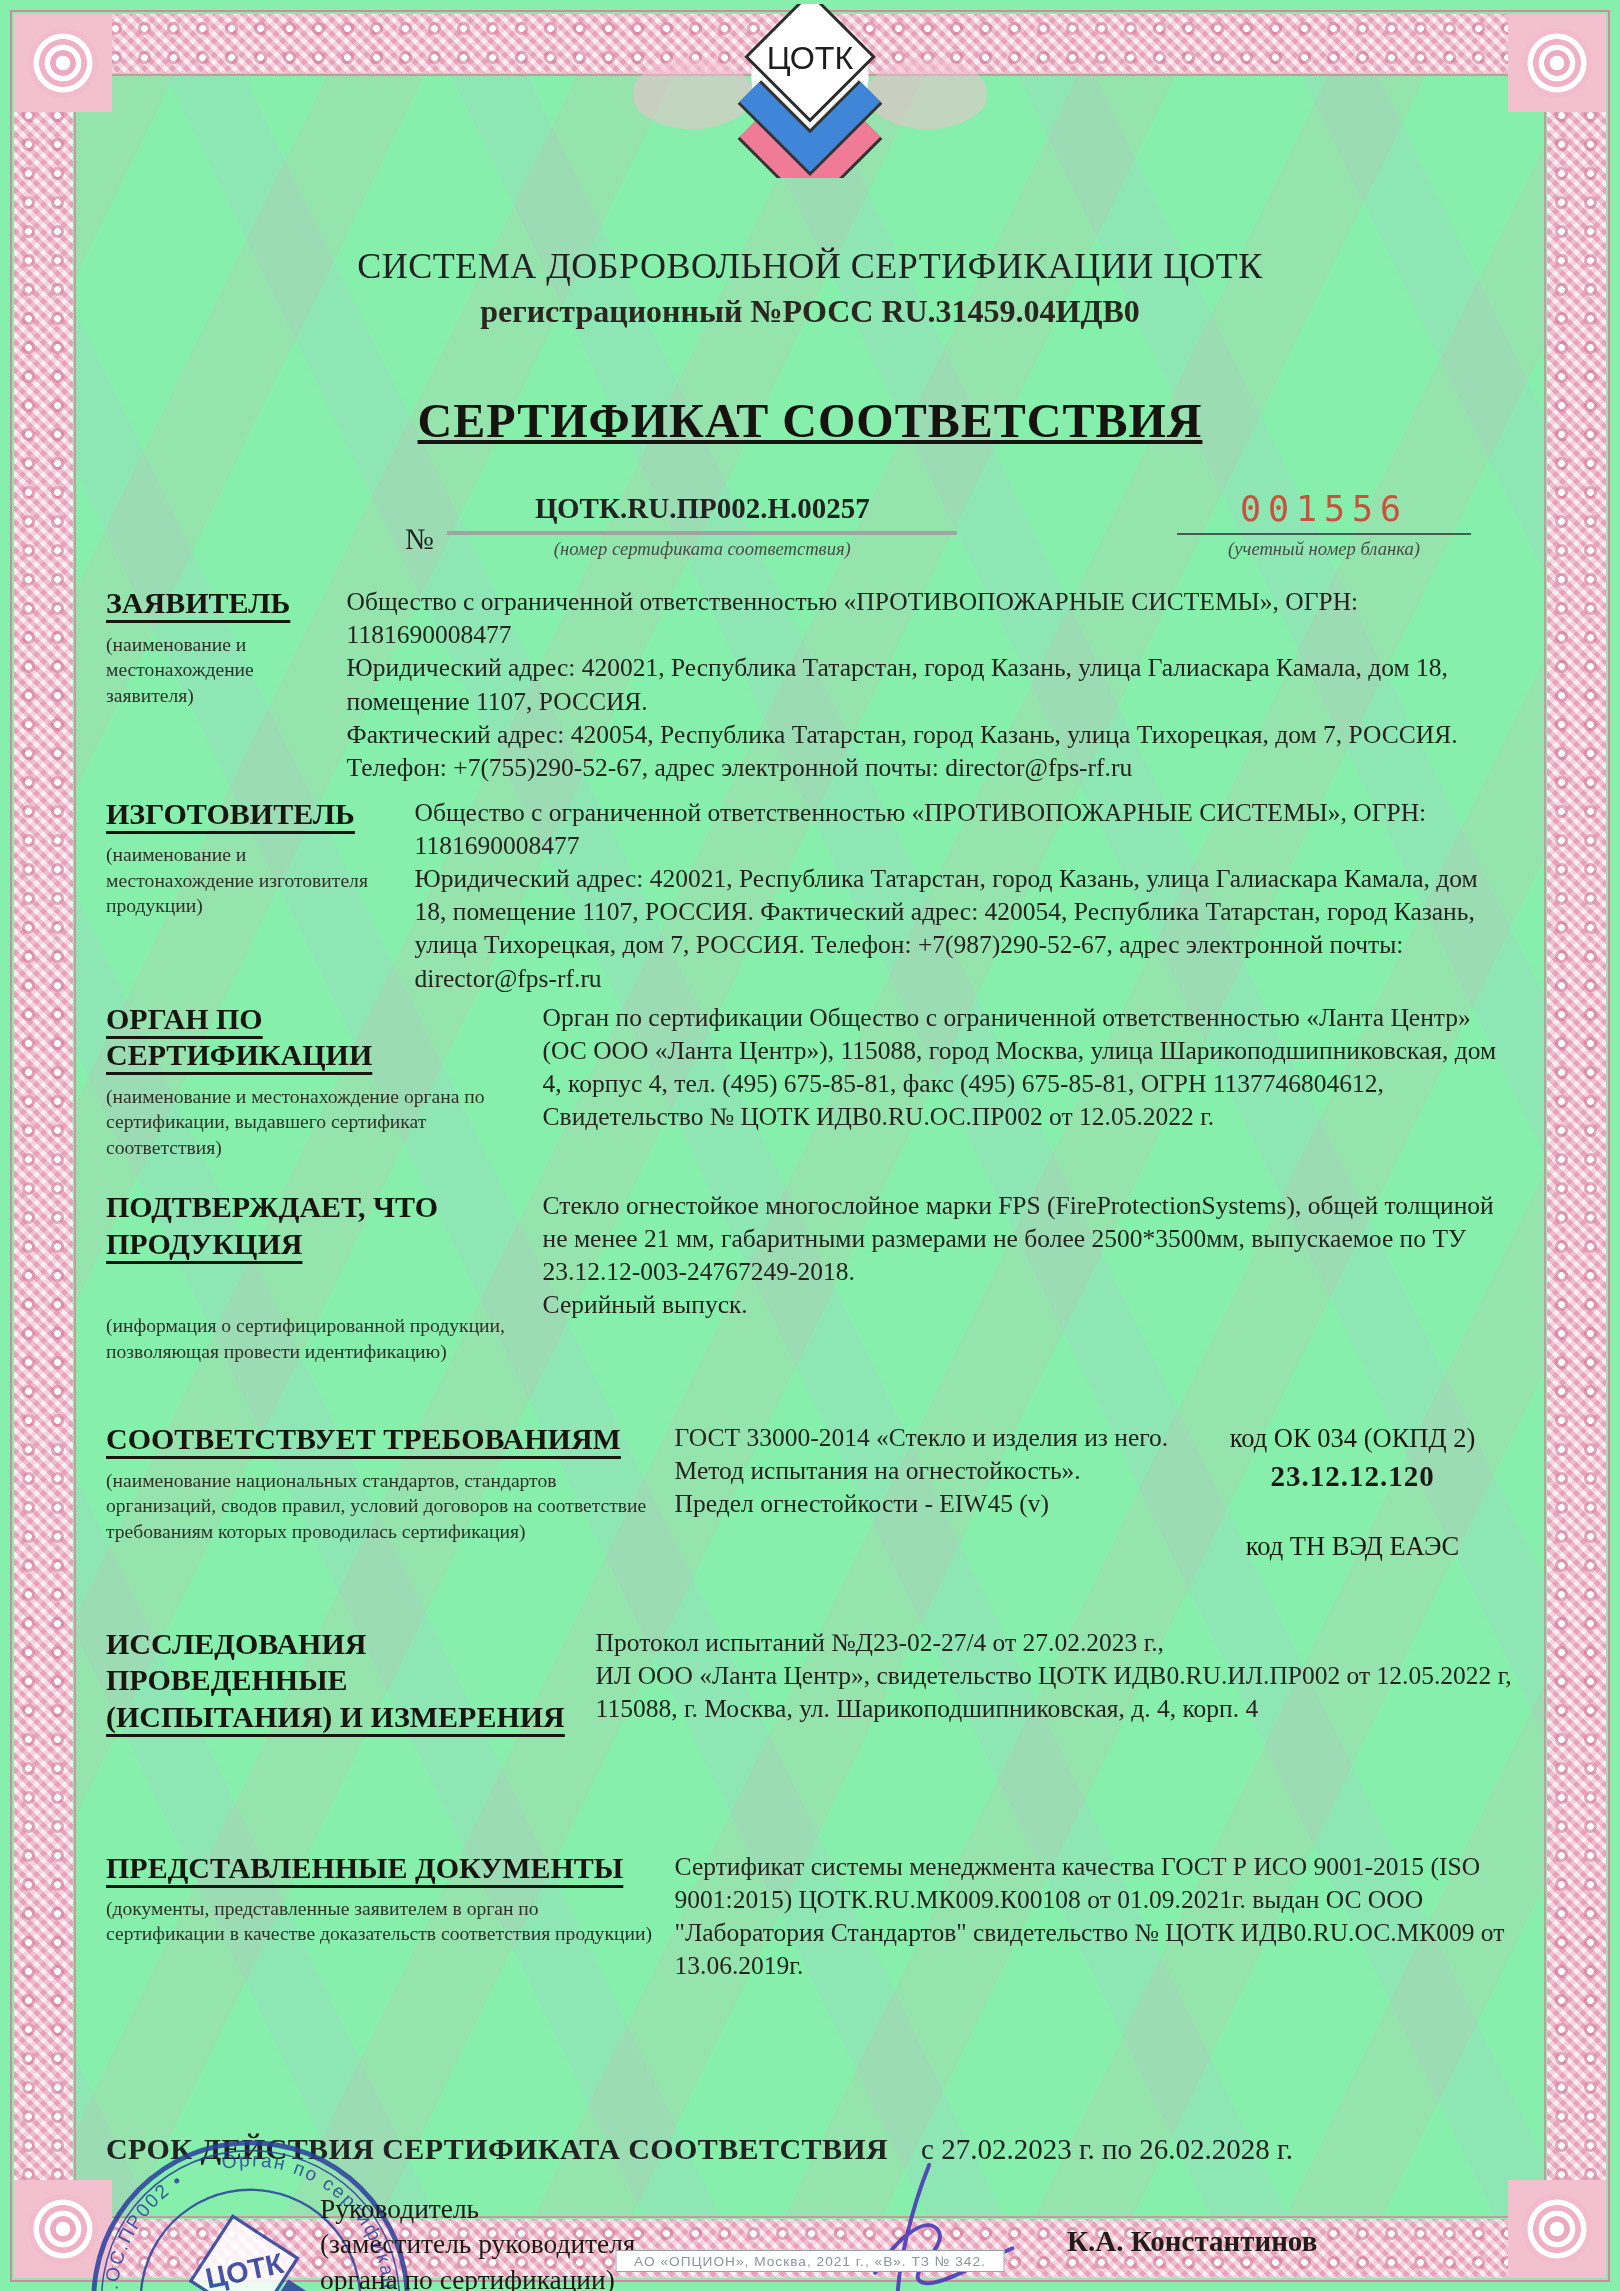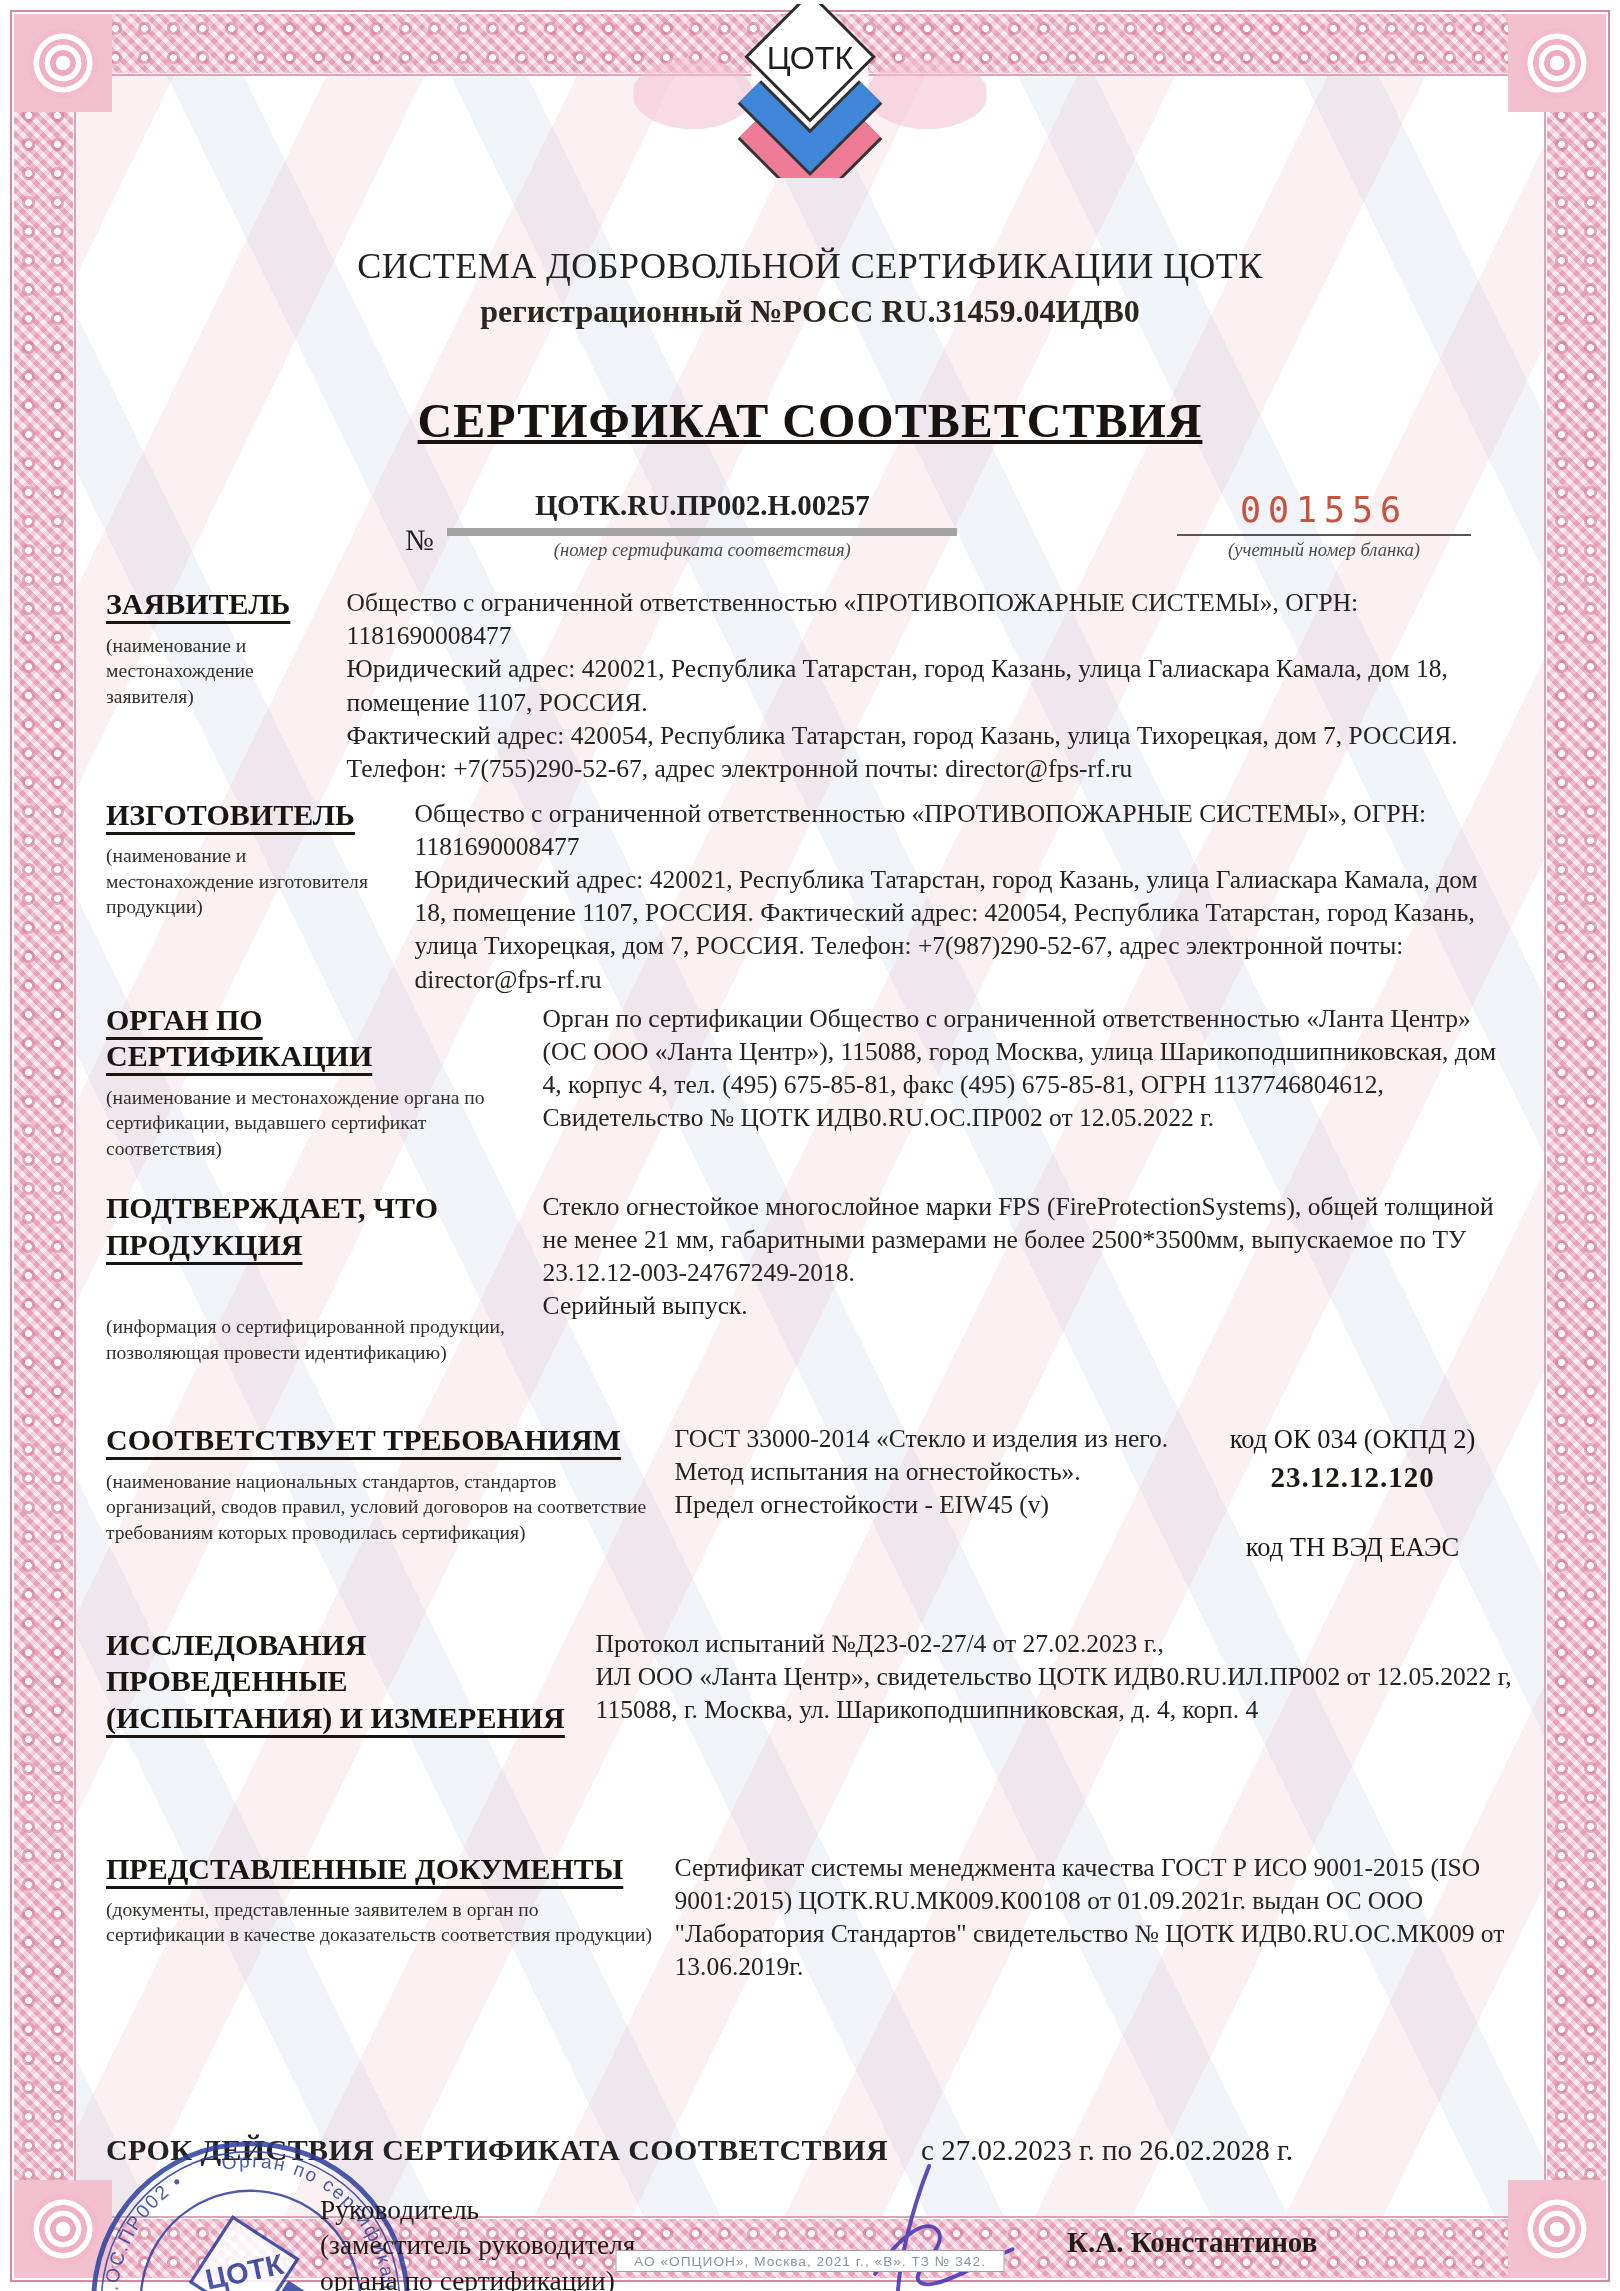--- a/index.html
+++ b/index.html
@@ -1,20 +1,20 @@
 <!DOCTYPE html>
 <html lang="ru"><head>
 <meta charset="utf-8">
 <style>
   html,body{margin:0;padding:0;background:#777;}
   .page{
     position:relative;
     width:1620px;height:2292px;
     margin:0 auto;
-    background:#ffffff;
+    background:#86efac;
     overflow:hidden;
     font-family:"Liberation Serif","DejaVu Serif",serif;
     color:#222;
   }
   
   .bord{position:absolute;z-index:1;
     background-color:#f3c0d0;
     background-image:
       radial-gradient(circle at 50% 50%, rgba(255,255,255,.95) 16%, rgba(255,255,255,0) 18%),
       radial-gradient(circle at 50% 50%, rgba(209,110,143,.5) 30%, rgba(209,110,143,0) 34%),
@@ -44,21 +44,21 @@
   
   .content{position:absolute;inset:0;z-index:3;padding:0 106px;}
   .logo{position:absolute;top:3.9px;left:50%;transform:translateX(-50%);}
   h1.system{margin:245px 0 0 0;text-align:center;font-size:36px;font-weight:400;letter-spacing:0.5px;}
   h2.reg{margin:5.9px 0 0 0;text-align:center;font-size:32px;font-weight:700;color:#2b2620;}
   h1.doc-title{margin:63px 0 0 0;text-align:center;font-size:48px;font-weight:700;letter-spacing:1px;color:#171310;text-decoration:underline;}
   
   .number-row{display:flex;align-items:flex-end;margin:41px 0 0 0;padding:0 43px 0 299px;}
   .num-sign{font-size:30px;padding-right:13.7px;padding-bottom:3.9px;}
   .cert-num-block{width:510px;text-align:center;}
-  .cert-num{display:block;font-size:29px;font-weight:700;border-bottom:8px solid #a3a3a3;padding-bottom:5.9px;}
+  .cert-num{display:block;font-size:29px;font-weight:700;border-bottom:4px solid #a3a3a3;padding-bottom:5.9px;}
   .small-cap{display:block;font-size:18.6px;font-style:italic;color:#4a4a4a;padding-top:2.9px;text-align:center;}
   .blank-block{margin-left:auto;width:294px;text-align:center;}
   .blank-num{display:block;font-family:"DejaVu Sans Mono","Liberation Mono",monospace;
     font-size:35px;letter-spacing:6.9px;color:#c9523e;border-bottom:2px solid #555;padding-bottom:3.9px;}
   
   .row{display:grid;column-gap:19.6px;}
   .lab{font-size:30px;font-weight:700;line-height:1.22;color:#191510;}
   .lab .u{text-decoration:underline;text-decoration-thickness:2.9px;text-underline-offset:6.9px;}
   .lab span{display:block;}
   .cap{font-size:19.6px;font-weight:400;line-height:1.3;color:#33302c;margin-top:9.8px;}

